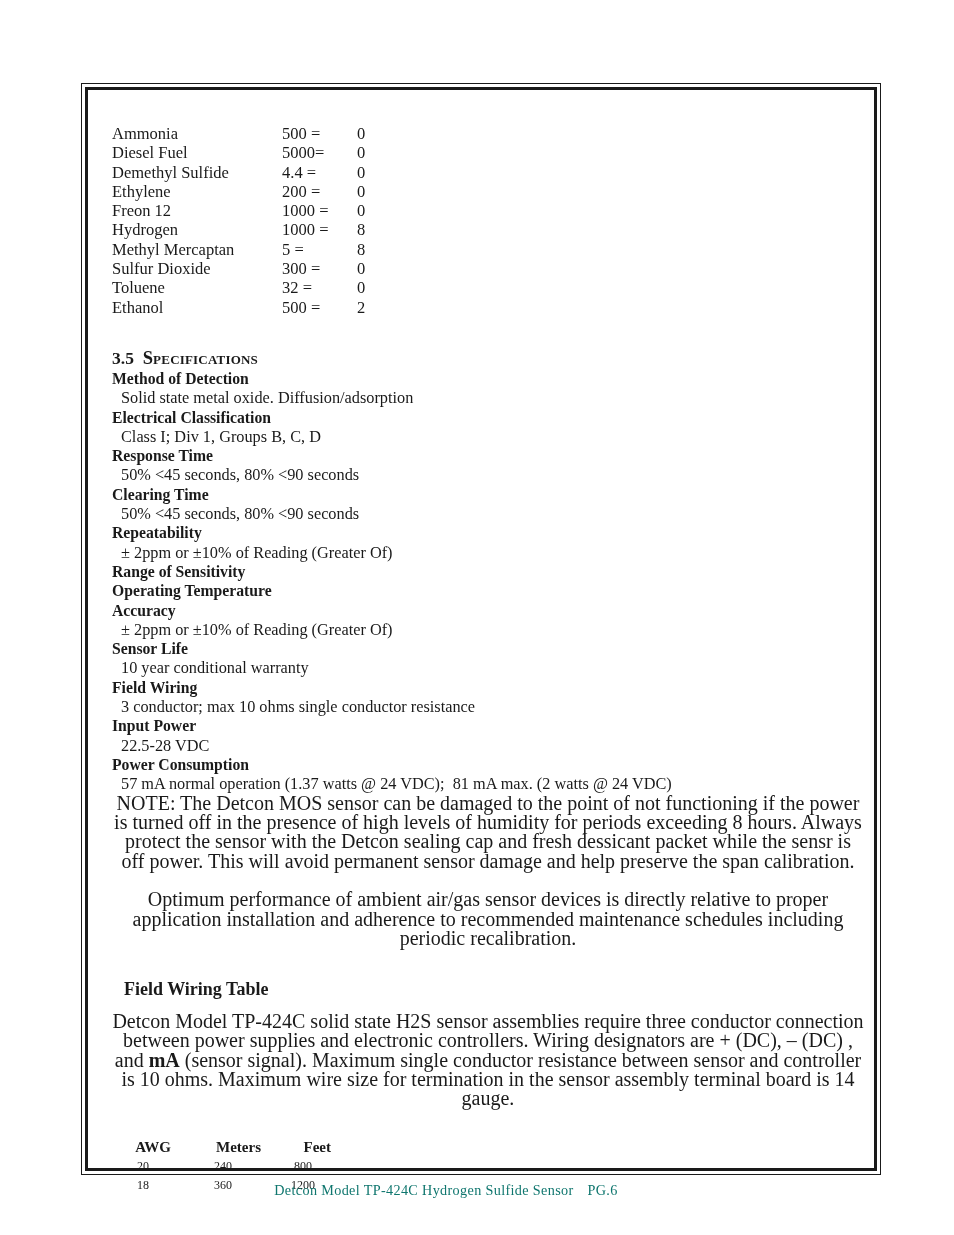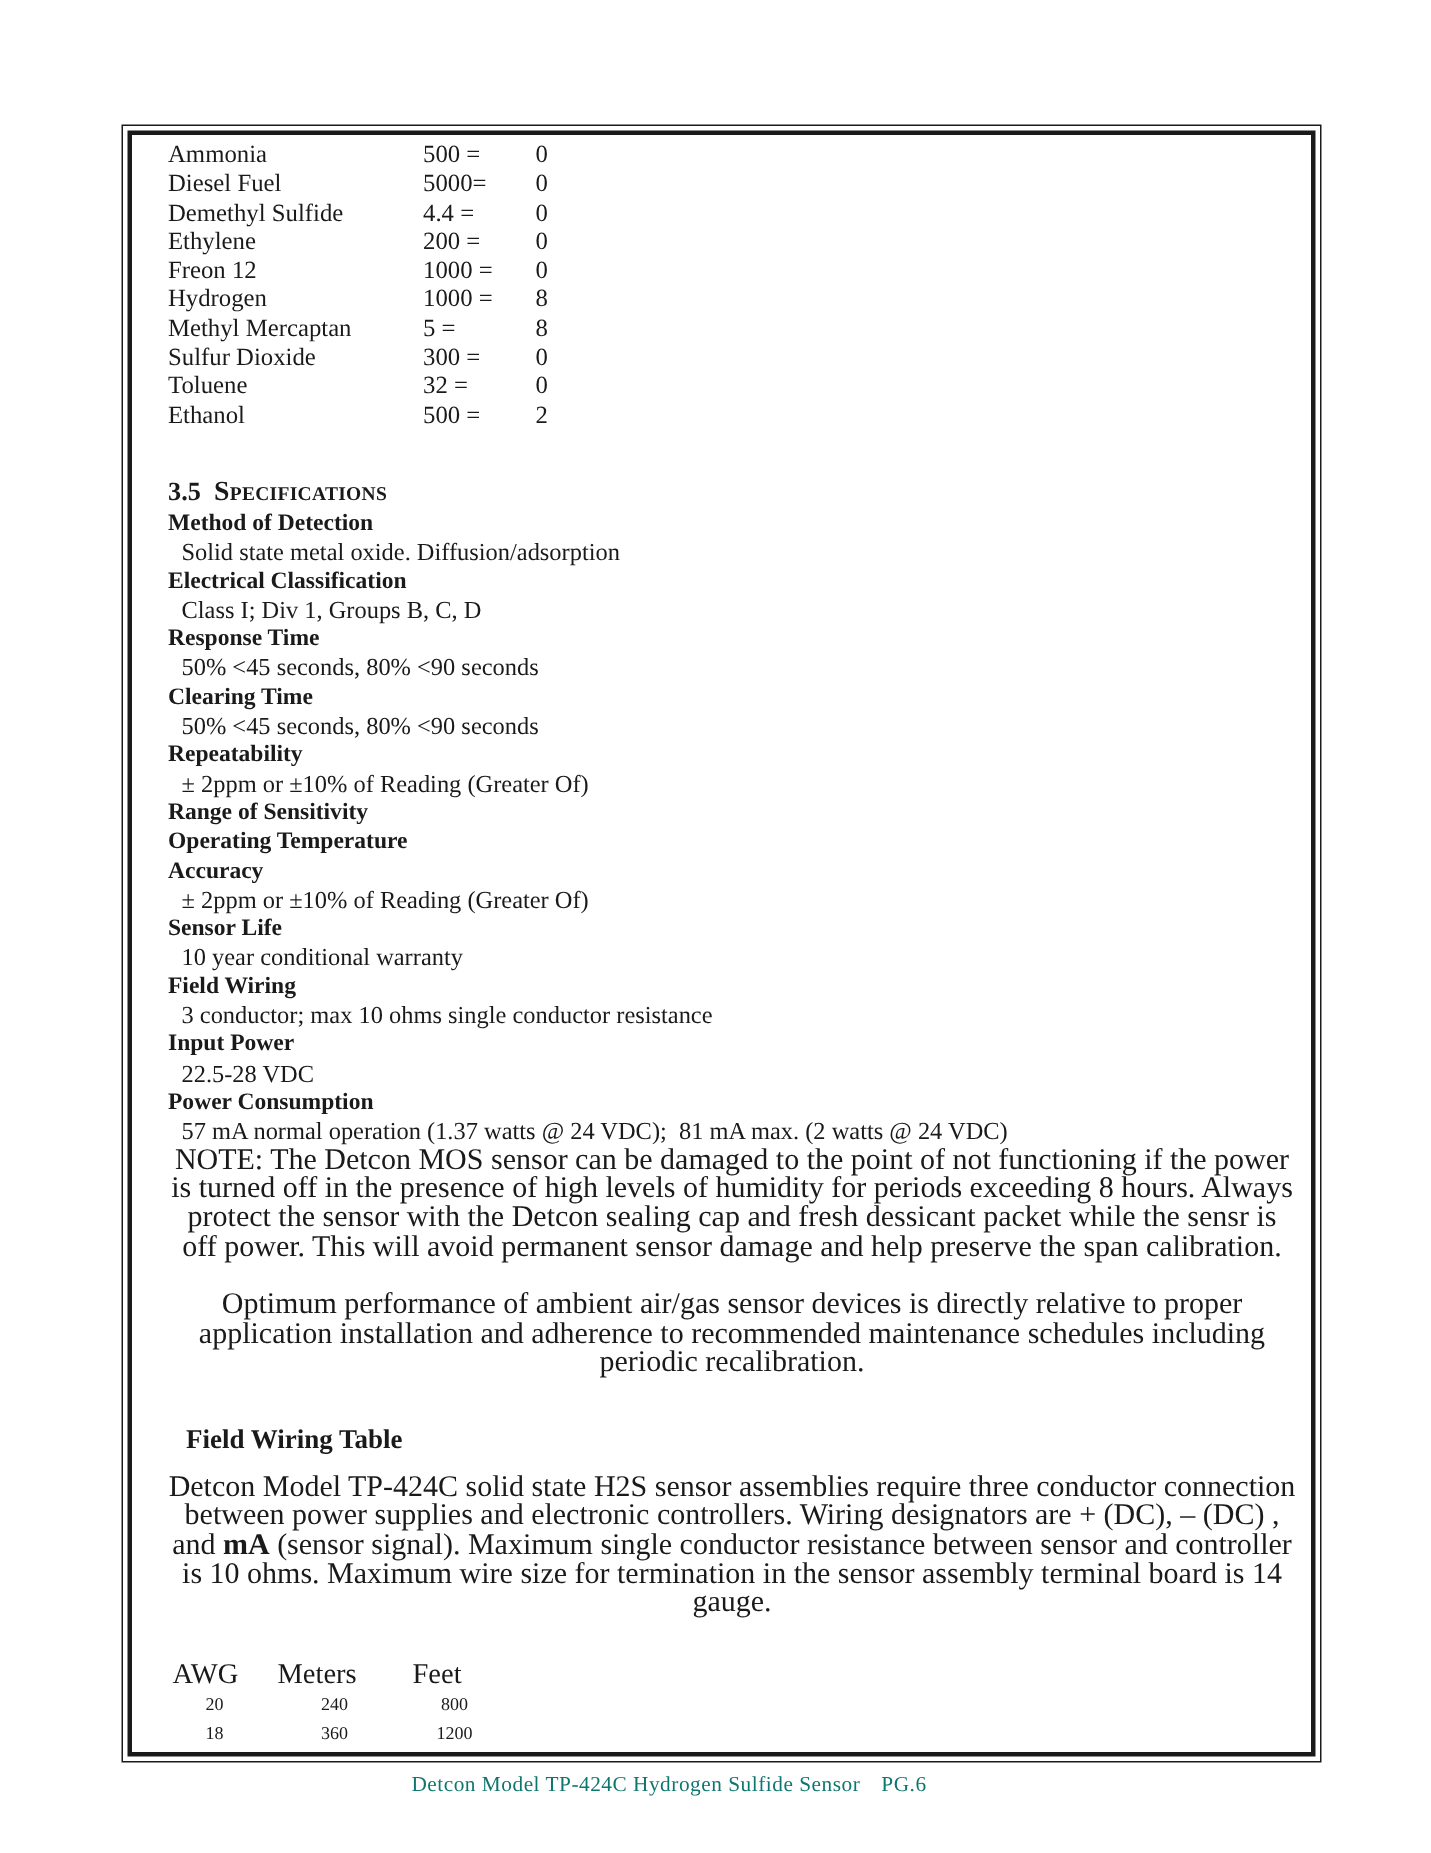--- a/index.html
+++ b/index.html
@@ -33,21 +33,21 @@
     right: 3px;
     bottom: 3px;
     border: 3px solid #1a1a1a;
     box-sizing: border-box;
   }
 
   
   #content {
     position: absolute;
     left: 112px;
-    top: 93px;
+    top: 124px;
     width: 752px;
   }
 
   
   .gas-list {
     margin: 0 0 0 0;
     padding: 0;
     list-style: none;
   }
   .gas-row {
@@ -120,25 +120,25 @@
   }
   #field-wiring-block { margin-top: 32px; }
 
   
   #awg-table {
     border-collapse: collapse;
     margin-top: 28px;
     margin-left: 3px;
   }
   #awg-table th {
-    font-weight: normal;
-    font-size: 19px;
+    font-weight: bold;
+    font-size: 15px;
     line-height: 20px;
     padding: 0 14px 0 0;
-    text-align: left;
+    text-align: right;
   }
   #awg-table td {
     font-size: 12px;
     line-height: 19.5px;
     padding: 0 14px 0 0;
     text-align: center;
   }
   #awg-table th.col-awg, #awg-table td.col-awg { width: 56px; }
   #awg-table th.col-meters, #awg-table td.col-meters { width: 76px; }
   #awg-table th.col-feet, #awg-table td.col-feet { width: 56px; }

